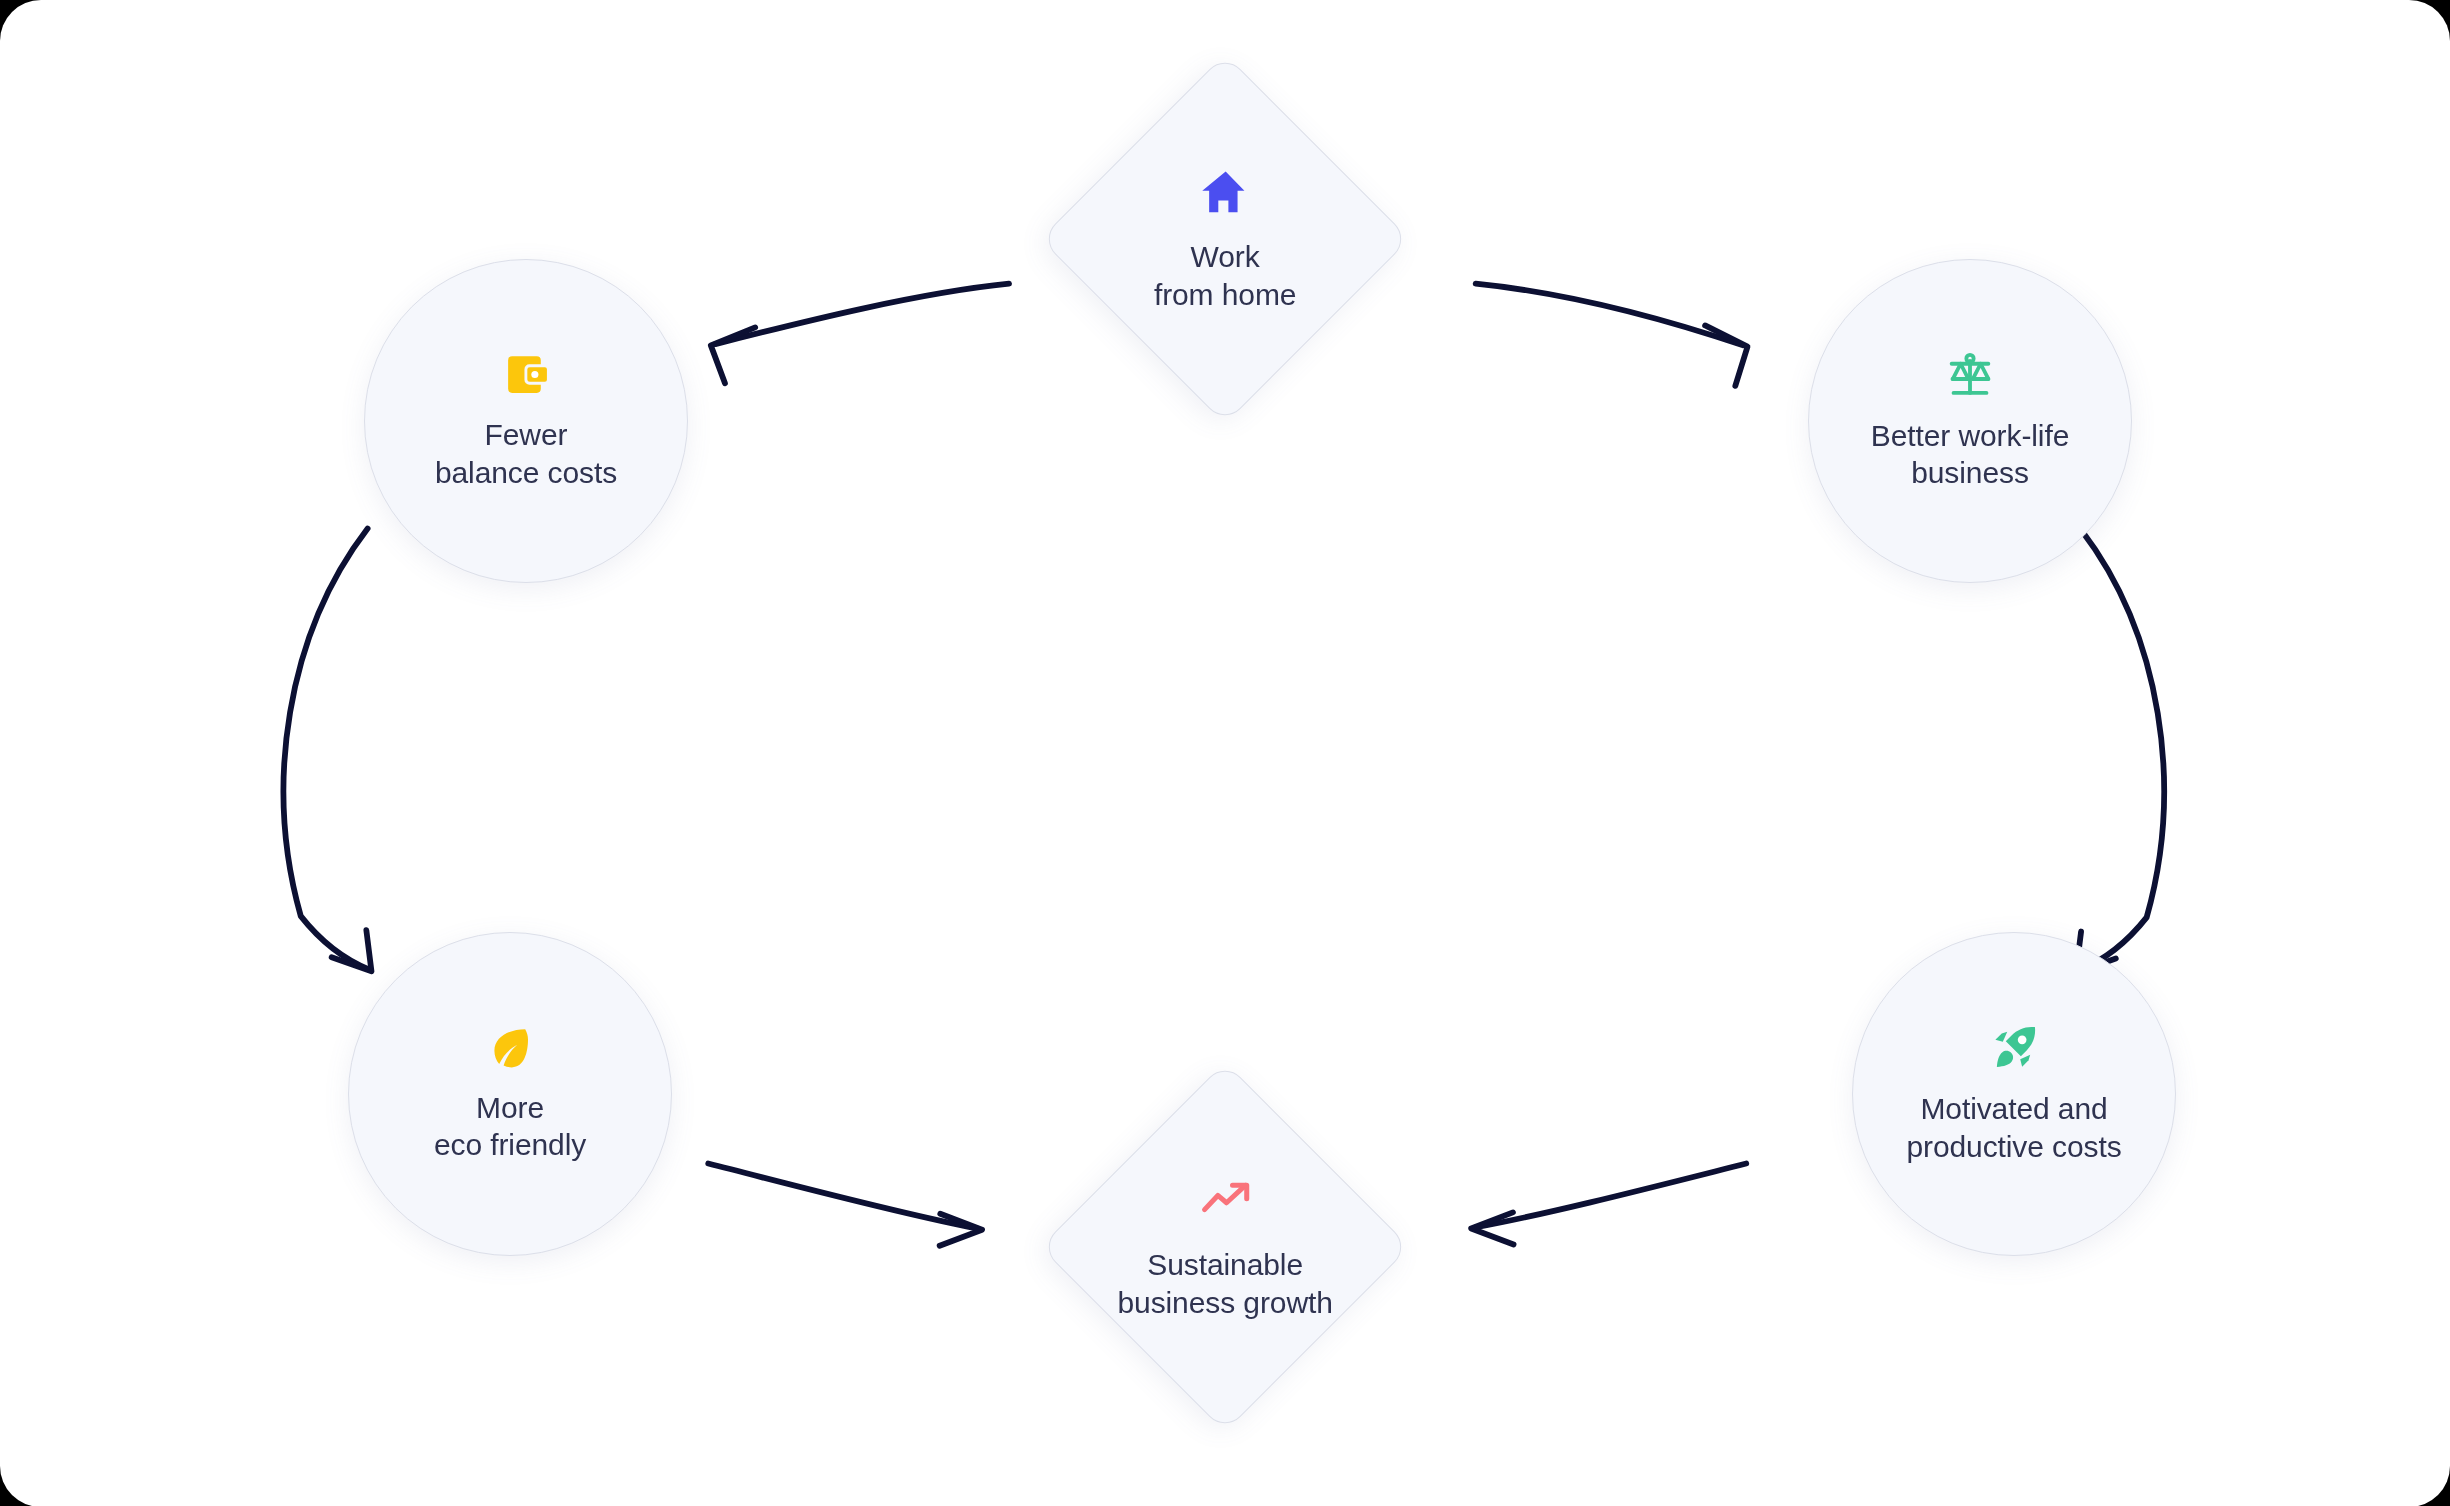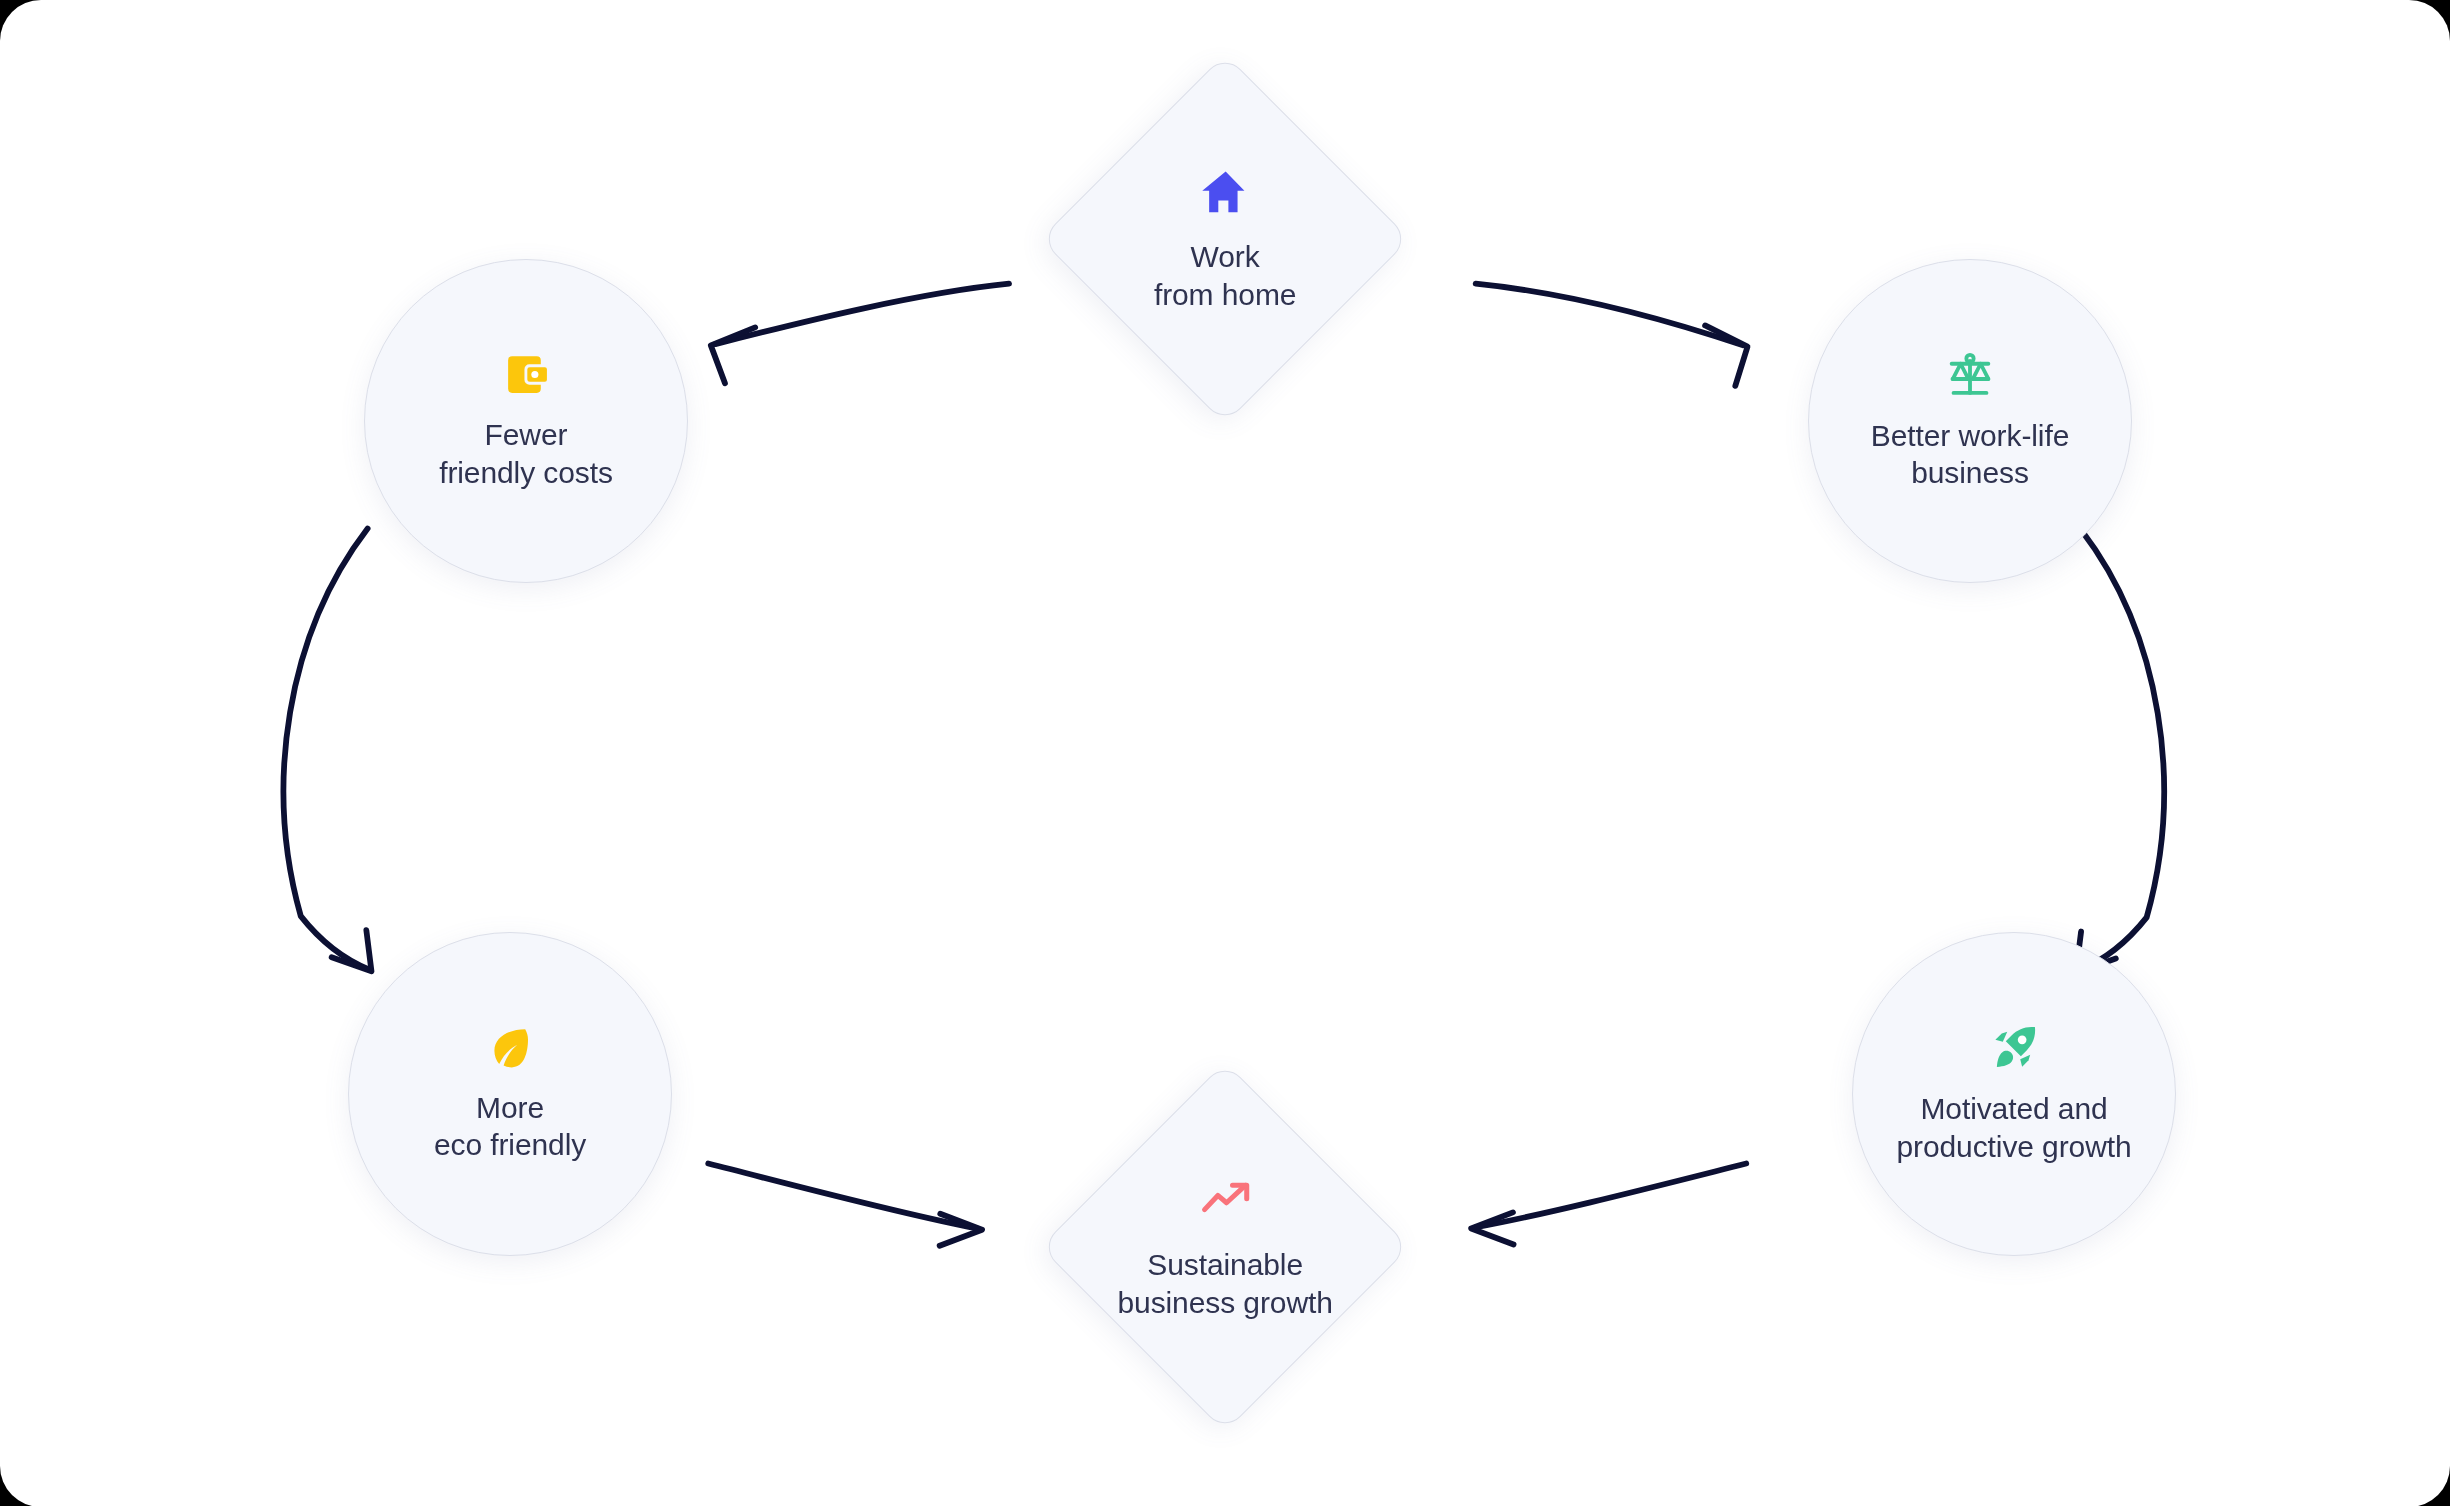--- a/index.html
+++ b/index.html
@@ -156,21 +156,21 @@
   <div class="node node-circle" id="node-fewer-commute-costs">
     <div class="node-inner">
       <span class="node-icon">
         <svg width="49" height="49" viewBox="0 0 24 24" aria-hidden="true">
           <path d="M5 3h12a2 2 0 0 1 2 2v2h-5.6A2.4 2.4 0 0 0 11 9.4v5.2a2.4 2.4 0 0 0 2.4 2.4H19v2a2 2 0 0 1-2 2H5a2 2 0 0 1-2-2V5a2 2 0 0 1 2-2z" fill="#fcc60c"></path>
           <path d="M13.6 8.4H21a1 1 0 0 1 1 1v5.2a1 1 0 0 1-1 1h-7.4a1.2 1.2 0 0 1-1.2-1.2V9.6a1.2 1.2 0 0 1 1.2-1.2z" fill="#fcc60c"></path>
           <circle cx="16.1" cy="12" r="1.75" fill="#ffffff"></circle>
         </svg>
       </span>
       <div class="node-label">Fewer</div>
-      <div class="node-label">friendly costs</div>
+      <div class="node-label">balance costs</div>
     </div>
   </div>
 
   <div class="node node-circle" id="node-better-work-life">
     <div class="node-inner">
       <span class="node-icon">
         <svg width="50" height="50" viewBox="0 0 24 24" aria-hidden="true">
           <g fill="none" stroke="#3dc693" stroke-width="1.85" stroke-linecap="round" stroke-linejoin="round">
             <line x1="12" y1="5.3" x2="12" y2="20.6"></line>
             <line x1="4.1" y1="20.6" x2="19.9" y2="20.6"></line>
@@ -207,21 +207,21 @@
           <g fill="#3dc693">
             <path d="M21.6 2.4c-4.2-0.5-8.0 0.9-11.0 3.9L7.9 9.0l7.1 7.1 2.7-2.7c3.0-3.0 4.4-6.8 3.9-11z"></path>
             <circle cx="15.6" cy="8.4" r="2.05" fill="#ffffff"></circle>
             <path d="M8.6 4.6 6.0 5.4 3.0 8.4l3.5 0.9z"></path>
             <path d="M19.4 15.4 18.6 18.0l-3.0 3.0-0.9-3.5z"></path>
             <path d="M6.3 14.2c-1.6 1.2-2.3 3.6-2.6 7.0 3.4-0.3 5.8-1.0 7.0-2.6 1.0-1.3 0.8-3.1-0.4-4.2-1.1-1.1-2.8-1.2-4.0-0.2z"></path>
           </g>
         </svg>
       </span>
       <div class="node-label">Motivated and</div>
-      <div class="node-label">productive growth</div>
+      <div class="node-label">productive costs</div>
     </div>
   </div>
 
   <div class="node node-diamond" id="node-sustainable-growth">
     <div class="node-inner">
       <span class="node-icon">
         <svg width="55" height="55" viewBox="0 0 24 24" aria-hidden="true">
           <g fill="none" stroke="#f9737b" stroke-width="2.2" stroke-linecap="round" stroke-linejoin="round">
             <polyline points="2.8,16.4 8.6,10.2 12.4,13.4 20.6,5.8"></polyline>
             <polyline points="15.0,5.8 21.2,5.8 21.2,11.6"></polyline>

